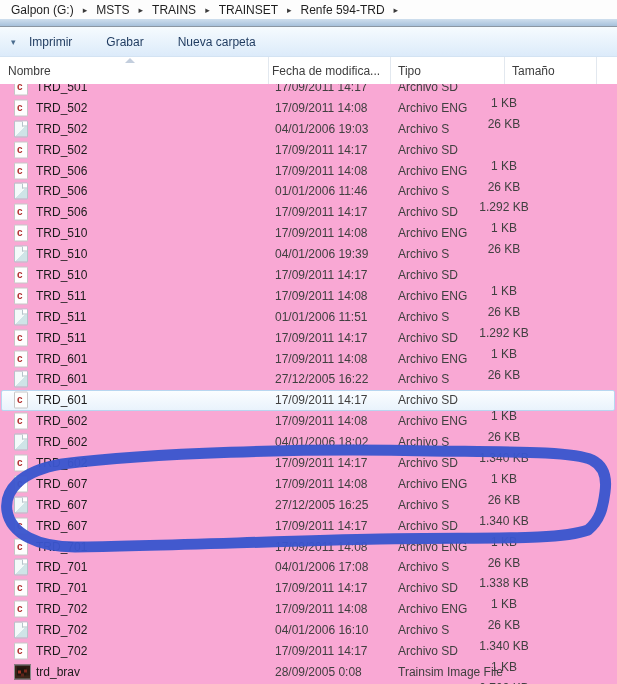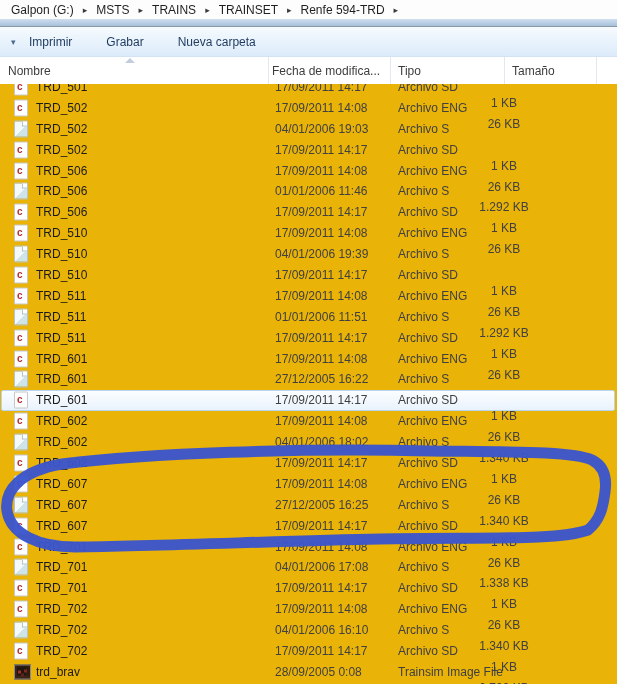--- a/index.html
+++ b/index.html
@@ -32,21 +32,21 @@
   .h-size{left:512px;}
   .col-sep{position:absolute;top:0;width:1px;height:27px;background:#e2e8ef;}
   .sep1{left:268px;}.sep2{left:390px;}.sep3{left:504px;}.sep4{left:596px;}
   .sort-asc{position:absolute;left:125px;top:1px;width:0;height:0;
     border-left:5px solid transparent;border-right:5px solid transparent;
     border-bottom:5px solid #c3cedd;}
   .header-underlay{position:absolute;top:57px;left:0;width:617px;height:27px;
     background:linear-gradient(#ffffff,#fdfefe);z-index:2;}
   
   .list{position:absolute;top:84px;left:0;width:617px;height:600px;
-    overflow:hidden;background:#eab308;z-index:1;}
+    overflow:hidden;background:#f9a8d4;z-index:1;}
   .row{height:20.9px;position:relative;}
   .row:first-child{margin-top:-7.5px;}
   .row.hl-row::before{content:"";position:absolute;left:1px;right:2px;top:0;bottom:0;
     border:1px solid #b8d6f0;border-radius:2px;
     background:linear-gradient(#fbfdff,#e9f3fc);}
   .cell{position:absolute;top:50%;transform:translateY(-50%);white-space:nowrap;}
   .c-icon{left:14px;}
   .c-name{left:36px;color:#1b1b1b;}
   .c-date{left:275px;color:#404040;}
   .c-type{left:398px;color:#404040;}

